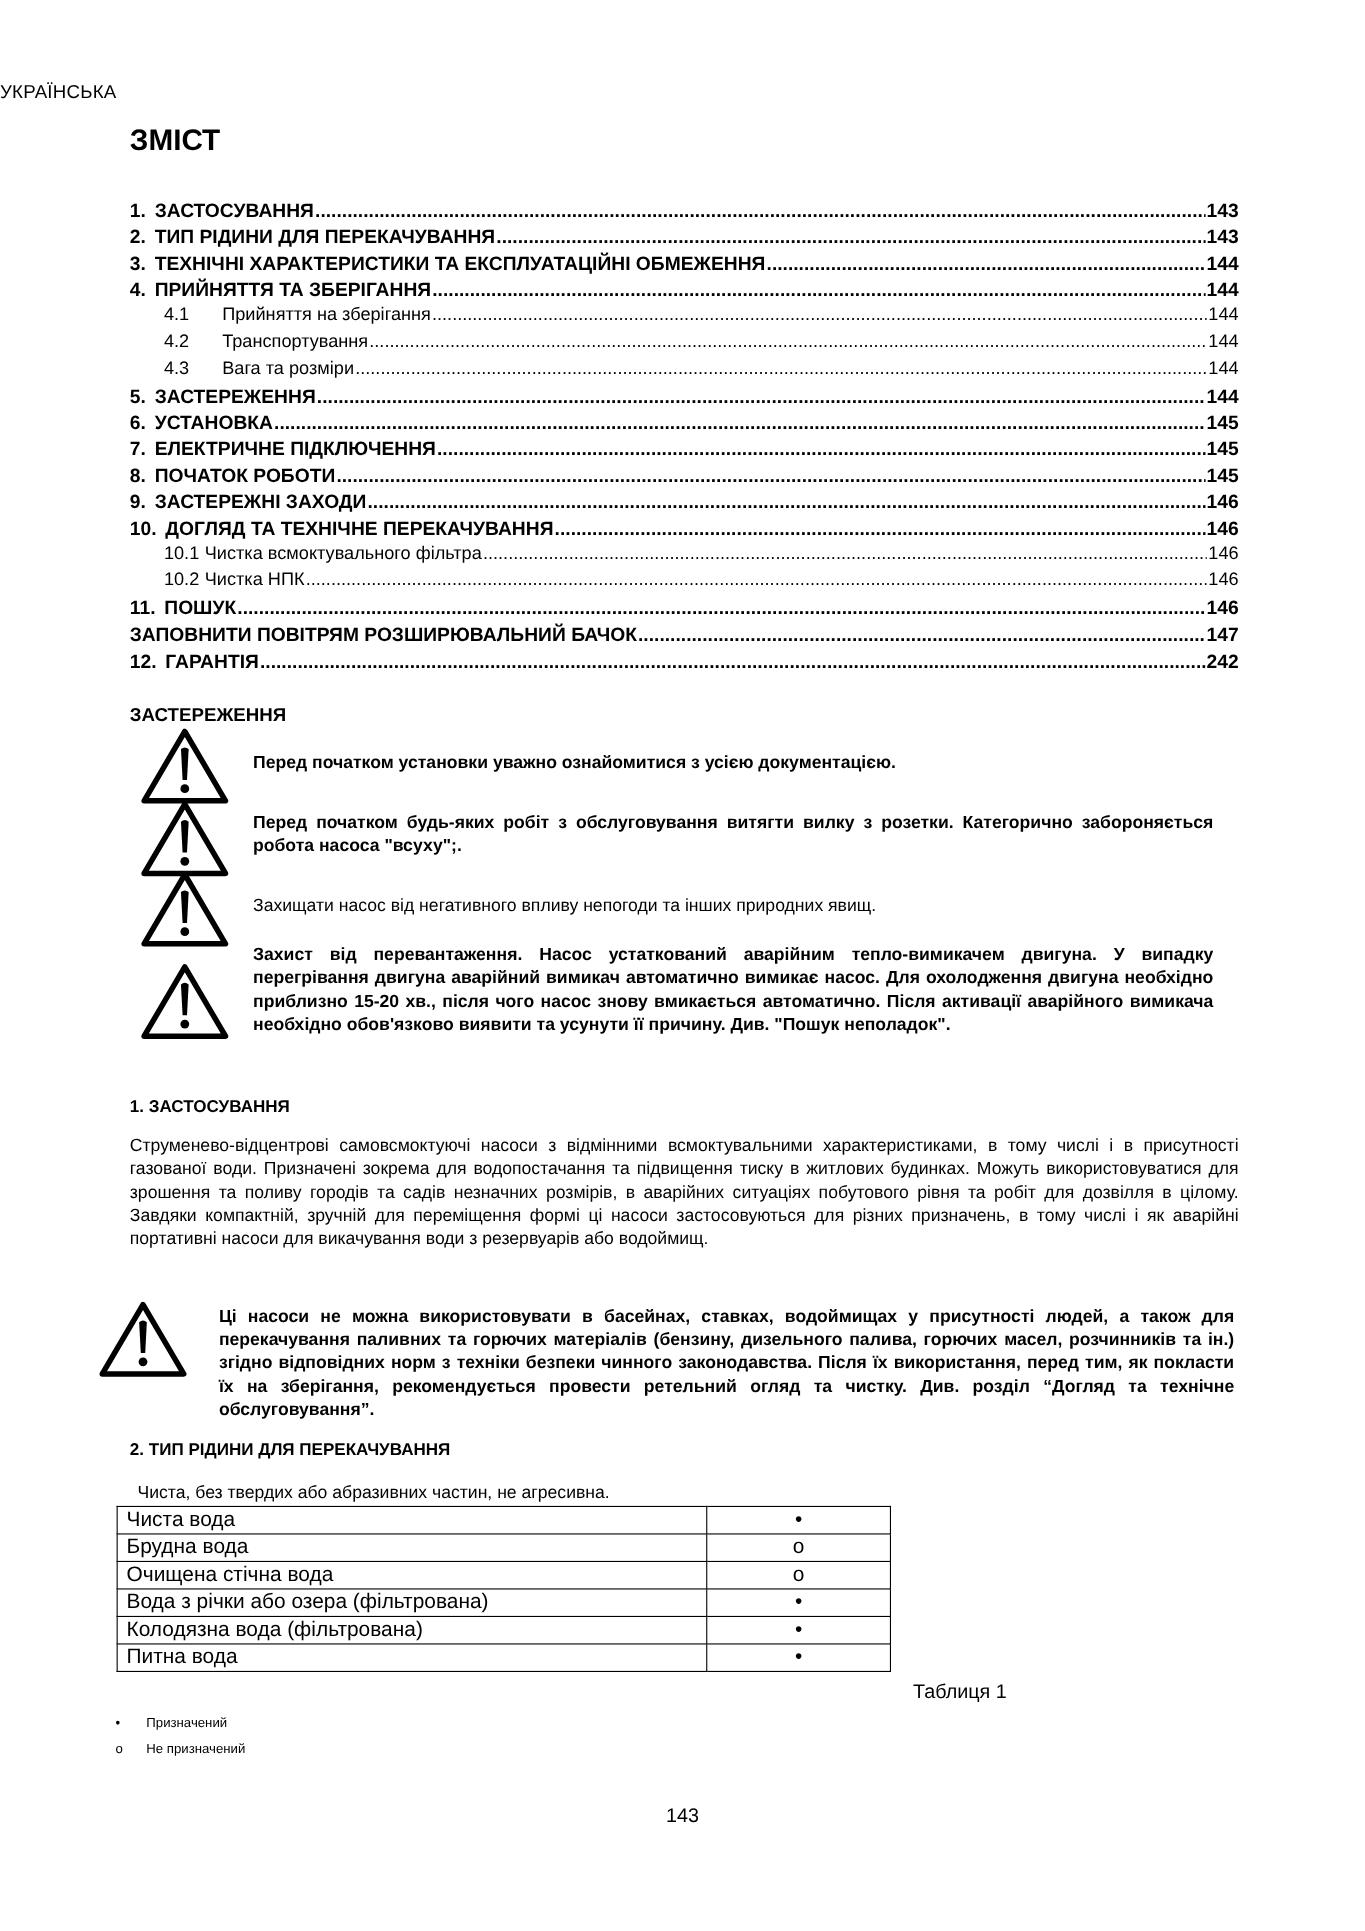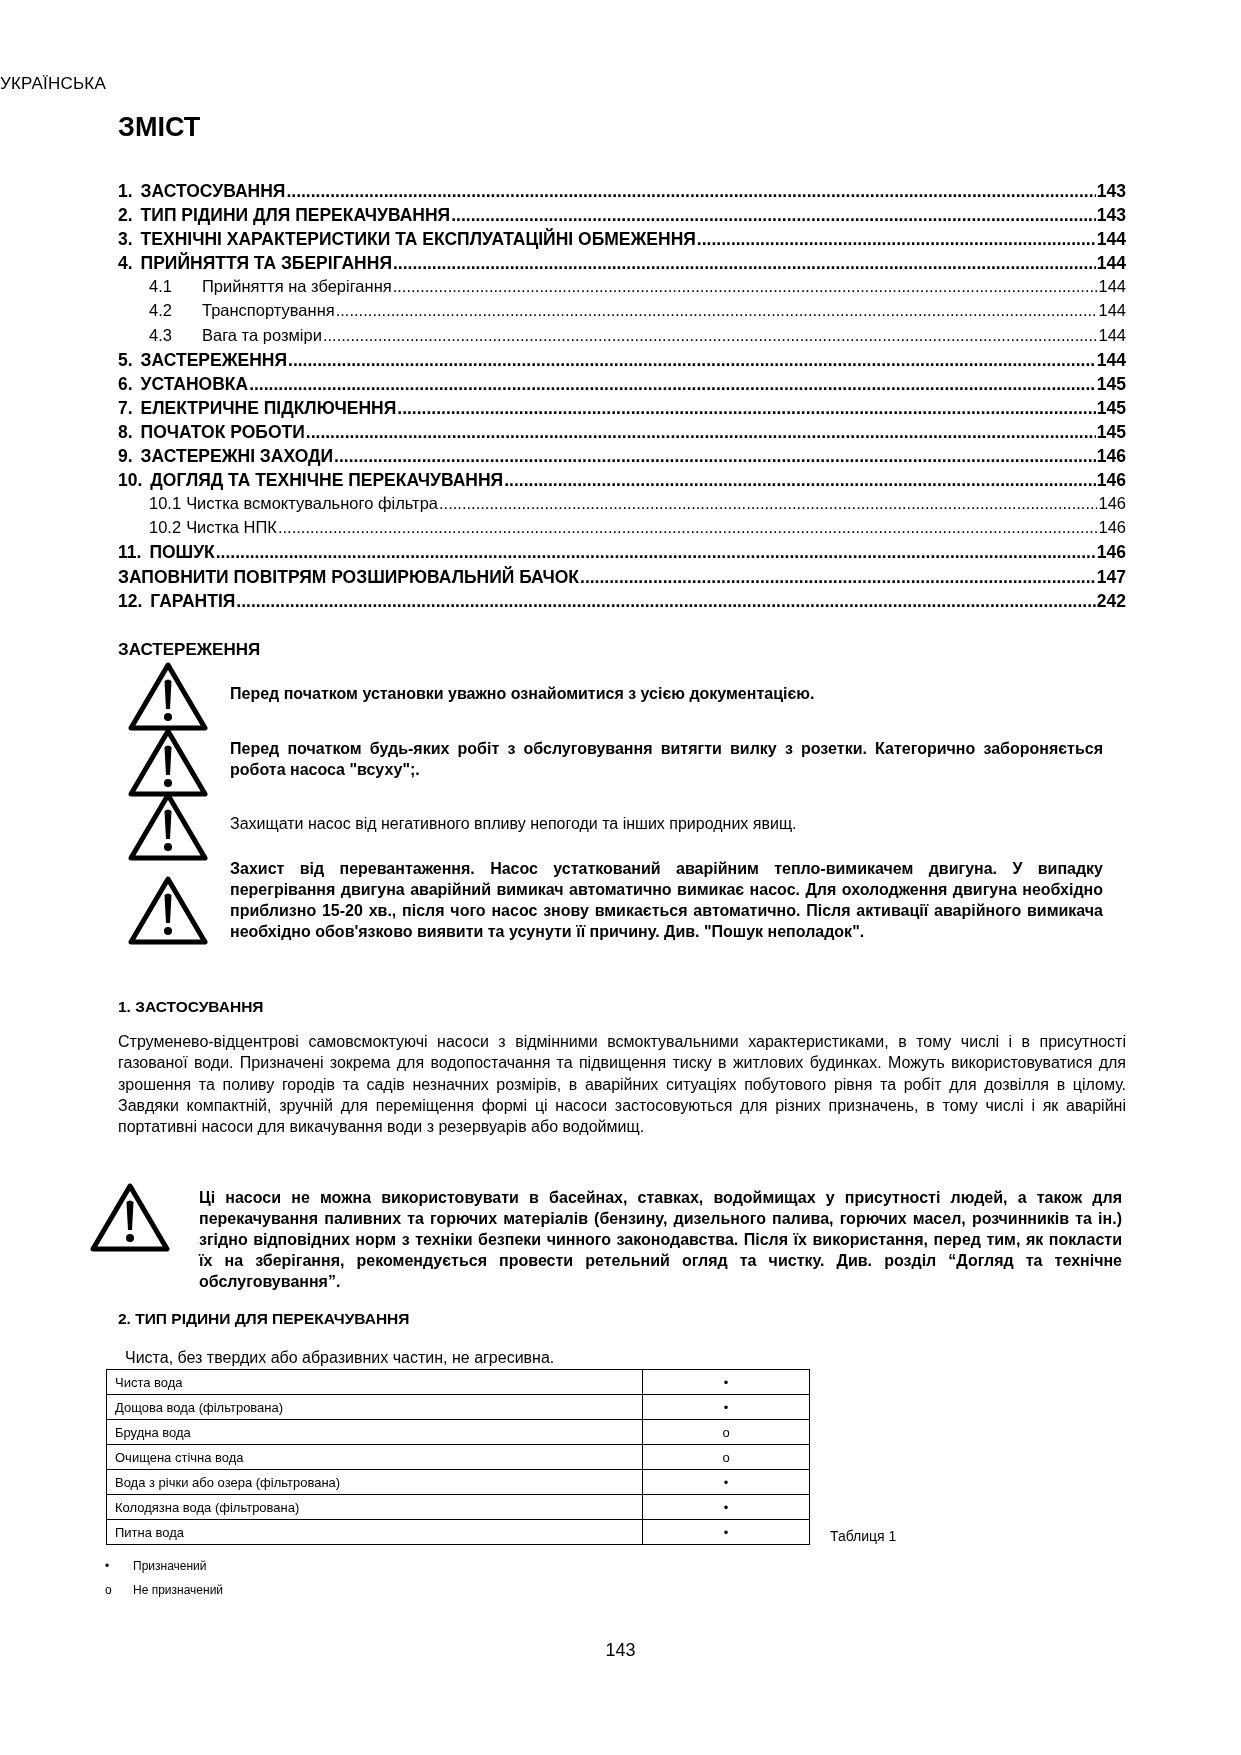--- a/index.html
+++ b/index.html
@@ -17,21 +17,21 @@
   .toc-row.sub.sub10 .num { width:auto; margin-right:5px; }
   .toc-row .dots { flex:1; overflow:hidden; margin:0 1px; }
   .toc-row .dots::after { content:"........................................................................................................................................................................................................................................................................................................"; letter-spacing:0px; font-weight:normal; }
   .toc-row.main .dots::after { font-weight:bold; }
   .toc-row .page { text-align:right; }
   .h-sec { font-size:17px; font-weight:bold; }
   .warn-icon { width:80px; height:70px; }
   .wtext { font-size:16px; line-height:21px; text-align:justify; }
   .wtext.b { font-weight:bold; }
   .para { font-size:16px; line-height:21.3px; text-align:justify; }
-  table.fluids { border-collapse:collapse; font-size:13px; }
+  table.fluids { border-collapse:collapse; font-size:19px; }
   table.fluids td { border:1.3px solid #000; height:24px; padding:0 8px; }
   table.fluids td.mark { text-align:center; width:150px; }
   .legend { font-size:12px; }
   .legend span.sym { display:inline-block; width:28px; }
   .pagenum { font-size:18px; }
 </style>
 </head>
 <body>
 
 <svg width="0" height="0" style="position:absolute">
@@ -188,24 +188,20 @@
 <div class="abs h-sec" style="top:1310px; left:118px; font-size:15.5px;">2.  ТИП РІДИНИ ДЛЯ ПЕРЕКАЧУВАННЯ</div>
 <div class="abs" style="top:1349px; left:125px; font-size:16px;">Чиста, без твердих або абразивних частин, не агресивна.</div>
 
 <table class="abs fluids" style="top:1369px; left:106px; width:704px;">
   <tbody>
       <tr>
         <td>Чиста вода</td>
         <td class="mark">•</td>
       </tr>
   <tr>
-        <td>Дощова вода (фільтрована)</td>
-        <td class="mark">•</td>
-      </tr>
-  <tr>
         <td>Брудна вода</td>
         <td class="mark">o</td>
       </tr>
   <tr>
         <td>Очищена стічна вода</td>
         <td class="mark">o</td>
       </tr>
   <tr>
         <td>Вода з річки або озера (фільтрована)</td>
         <td class="mark">•</td>
@@ -213,18 +209,18 @@
   <tr>
         <td>Колодязна вода (фільтрована)</td>
         <td class="mark">•</td>
       </tr>
   <tr>
         <td>Питна вода</td>
         <td class="mark">•</td>
       </tr>
 </tbody>
   </table>
-<div class="abs" style="top:1528px; left:830px; font-size:14px;">Таблиця 1</div>
+<div class="abs" style="top:1528px; left:830px; font-size:18px;">Таблиця 1</div>
 
 <div class="abs legend" style="top:1559px; left:105px;"><span class="sym">•</span><span>Призначений</span></div>
 <div class="abs legend" style="top:1583px; left:105px;"><span class="sym">o</span><span>Не призначений</span></div>
 
 <div class="abs pagenum" style="top:1640px; left:0; width:1241px; text-align:center;">143</div>
 
 </body></html>

